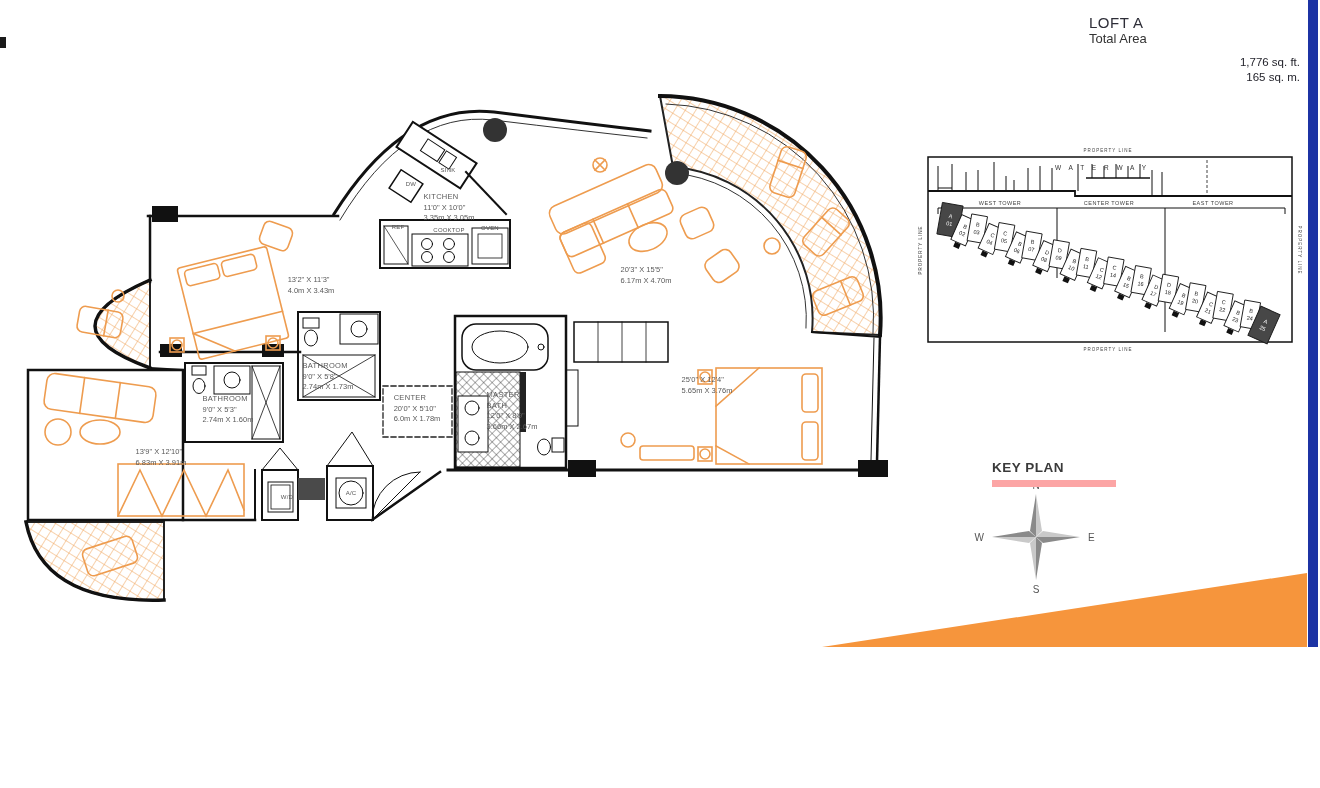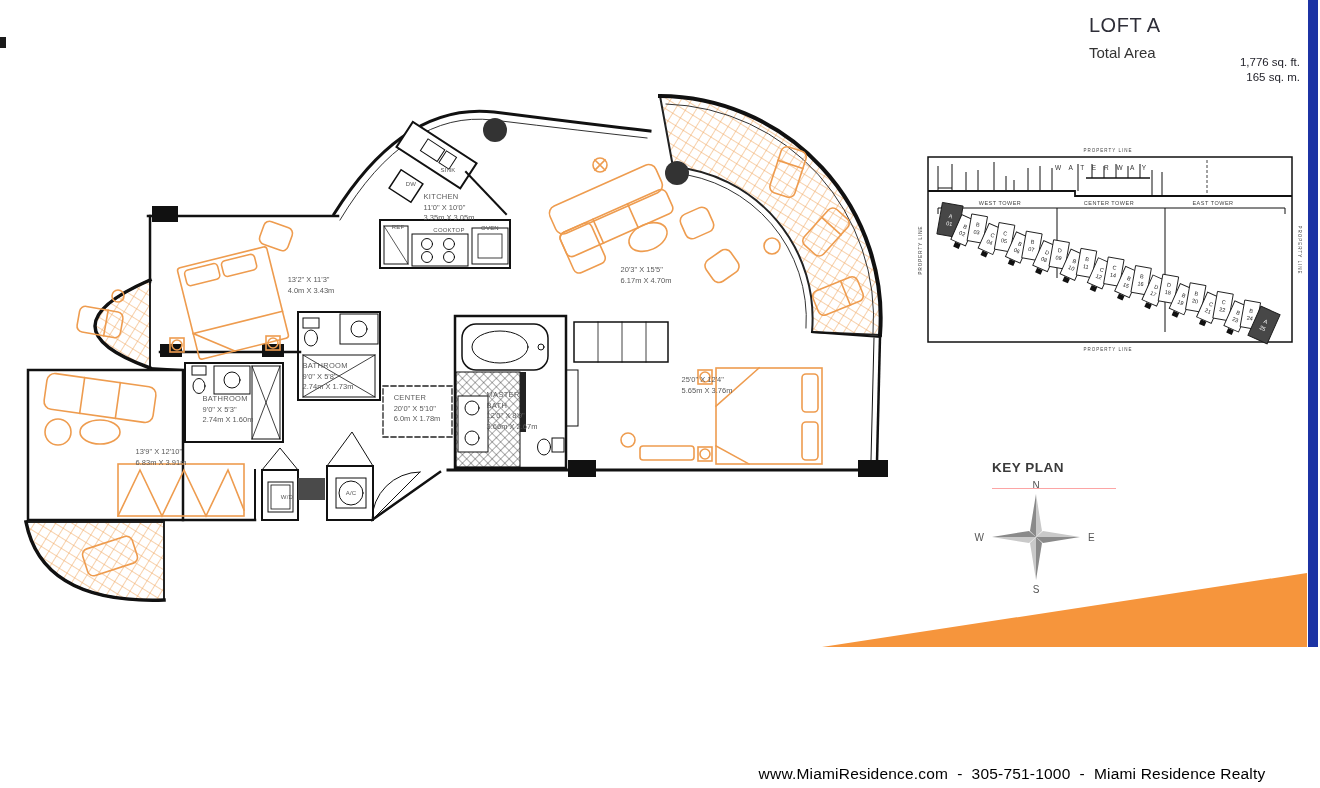--- a/index.html
+++ b/index.html
@@ -2,32 +2,32 @@
 <html><head>
 <meta charset="utf-8">
 <style>
   html,body{margin:0;padding:0;background:#fff;}
   #page{position:relative;width:1320px;height:788px;background:#ffffff;overflow:hidden;
         font-family:"Liberation Sans", sans-serif;}
   #plan-svg{position:absolute;left:0;top:0;width:1320px;height:788px;}
   .overlay{position:absolute;}
   
   .hdr-left{left:1089px;top:14px;color:#2e2e38;}
-  .hdr-left .t1{font-size:20px;letter-spacing:.5px;}
-  .hdr-left .t2{font-size:15px;margin-top:7px;color:#333;}
+  .hdr-left .t1{font-size:15px;letter-spacing:.5px;}
+  .hdr-left .t2{font-size:13px;color:#333;}
   .hdr-right{right:20px;top:11px;text-align:right;color:#24242c;font-size:11.5px;line-height:15px;margin-top:44px;}
   
   .rlabel{transform:translateX(-50%);text-align:left;color:#5a5a5a;font-size:7.5px;
           line-height:10.5px;white-space:nowrap;}
   .rlabel .rname{letter-spacing:.3px;}
   .rlabel span{display:block;}
   .flabel{transform:translate(-50%,-50%);color:#555;font-size:6px;letter-spacing:.2px;white-space:nowrap;}
   
   .keyplan-title{left:992px;top:460px;width:124px;color:#3a3a3a;font-size:13.5px;font-weight:600;
-                 letter-spacing:.5px;padding-bottom:13px;border-bottom:1px solid #fca5a5;}
+                 letter-spacing:.5px;padding-bottom:5px;border-bottom:7px solid #fca5a5;}
   
   .footer{left:1012px;top:765px;transform:translateX(-50%);font-size:15.5px;color:#000;
           white-space:pre;letter-spacing:.2px;}
 </style>
 </head>
 <body>
 
 <div id="page">
 
 <svg id="plan-svg" viewBox="0 0 1320 788">
@@ -479,15 +479,14 @@
 <div class="overlay flabel" style="left:448px;top:170px">SINK</div>
 <div class="overlay flabel" style="left:411px;top:184px">DW</div>
 <div class="overlay flabel" style="left:398px;top:227px">REF</div>
 <div class="overlay flabel" style="left:449px;top:230px">COOKTOP</div>
 <div class="overlay flabel" style="left:490px;top:228px">OVEN</div>
 <div class="overlay flabel" style="left:287px;top:497px">W/D</div>
 <div class="overlay flabel" style="left:351px;top:493px">A/C</div>
 
 <div class="overlay keyplan-title">KEY PLAN</div>
 
-<div class="overlay footer">www.MiamiResidence.com  -  305-751-1000  -  Miami Residence Realty</div>
 
 </div>
 
 </body></html>

